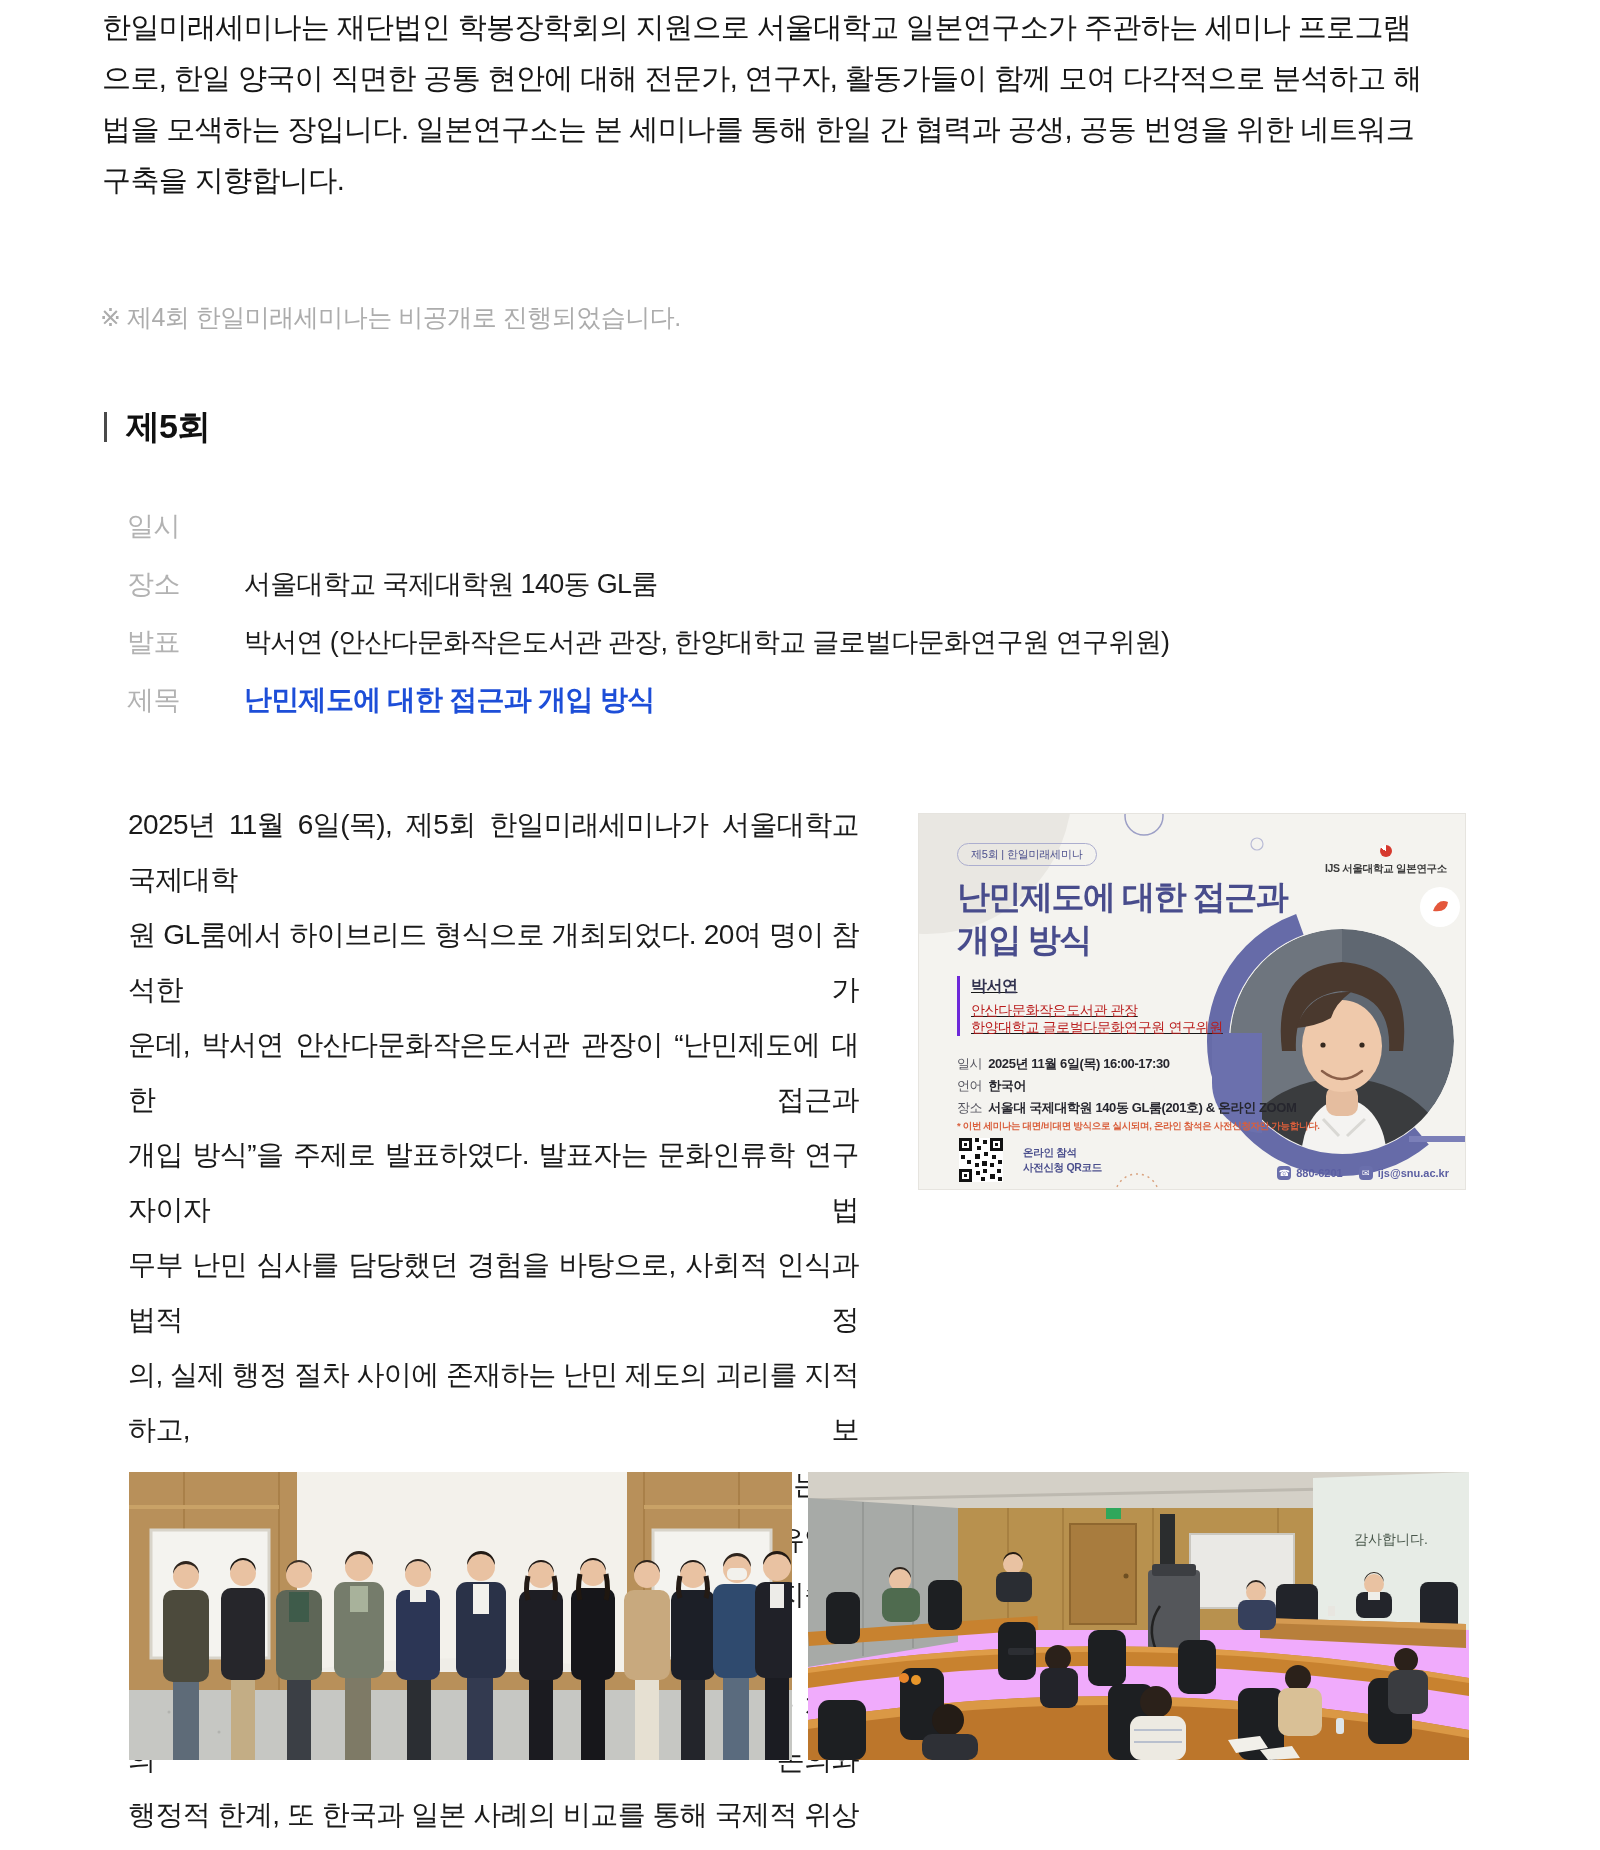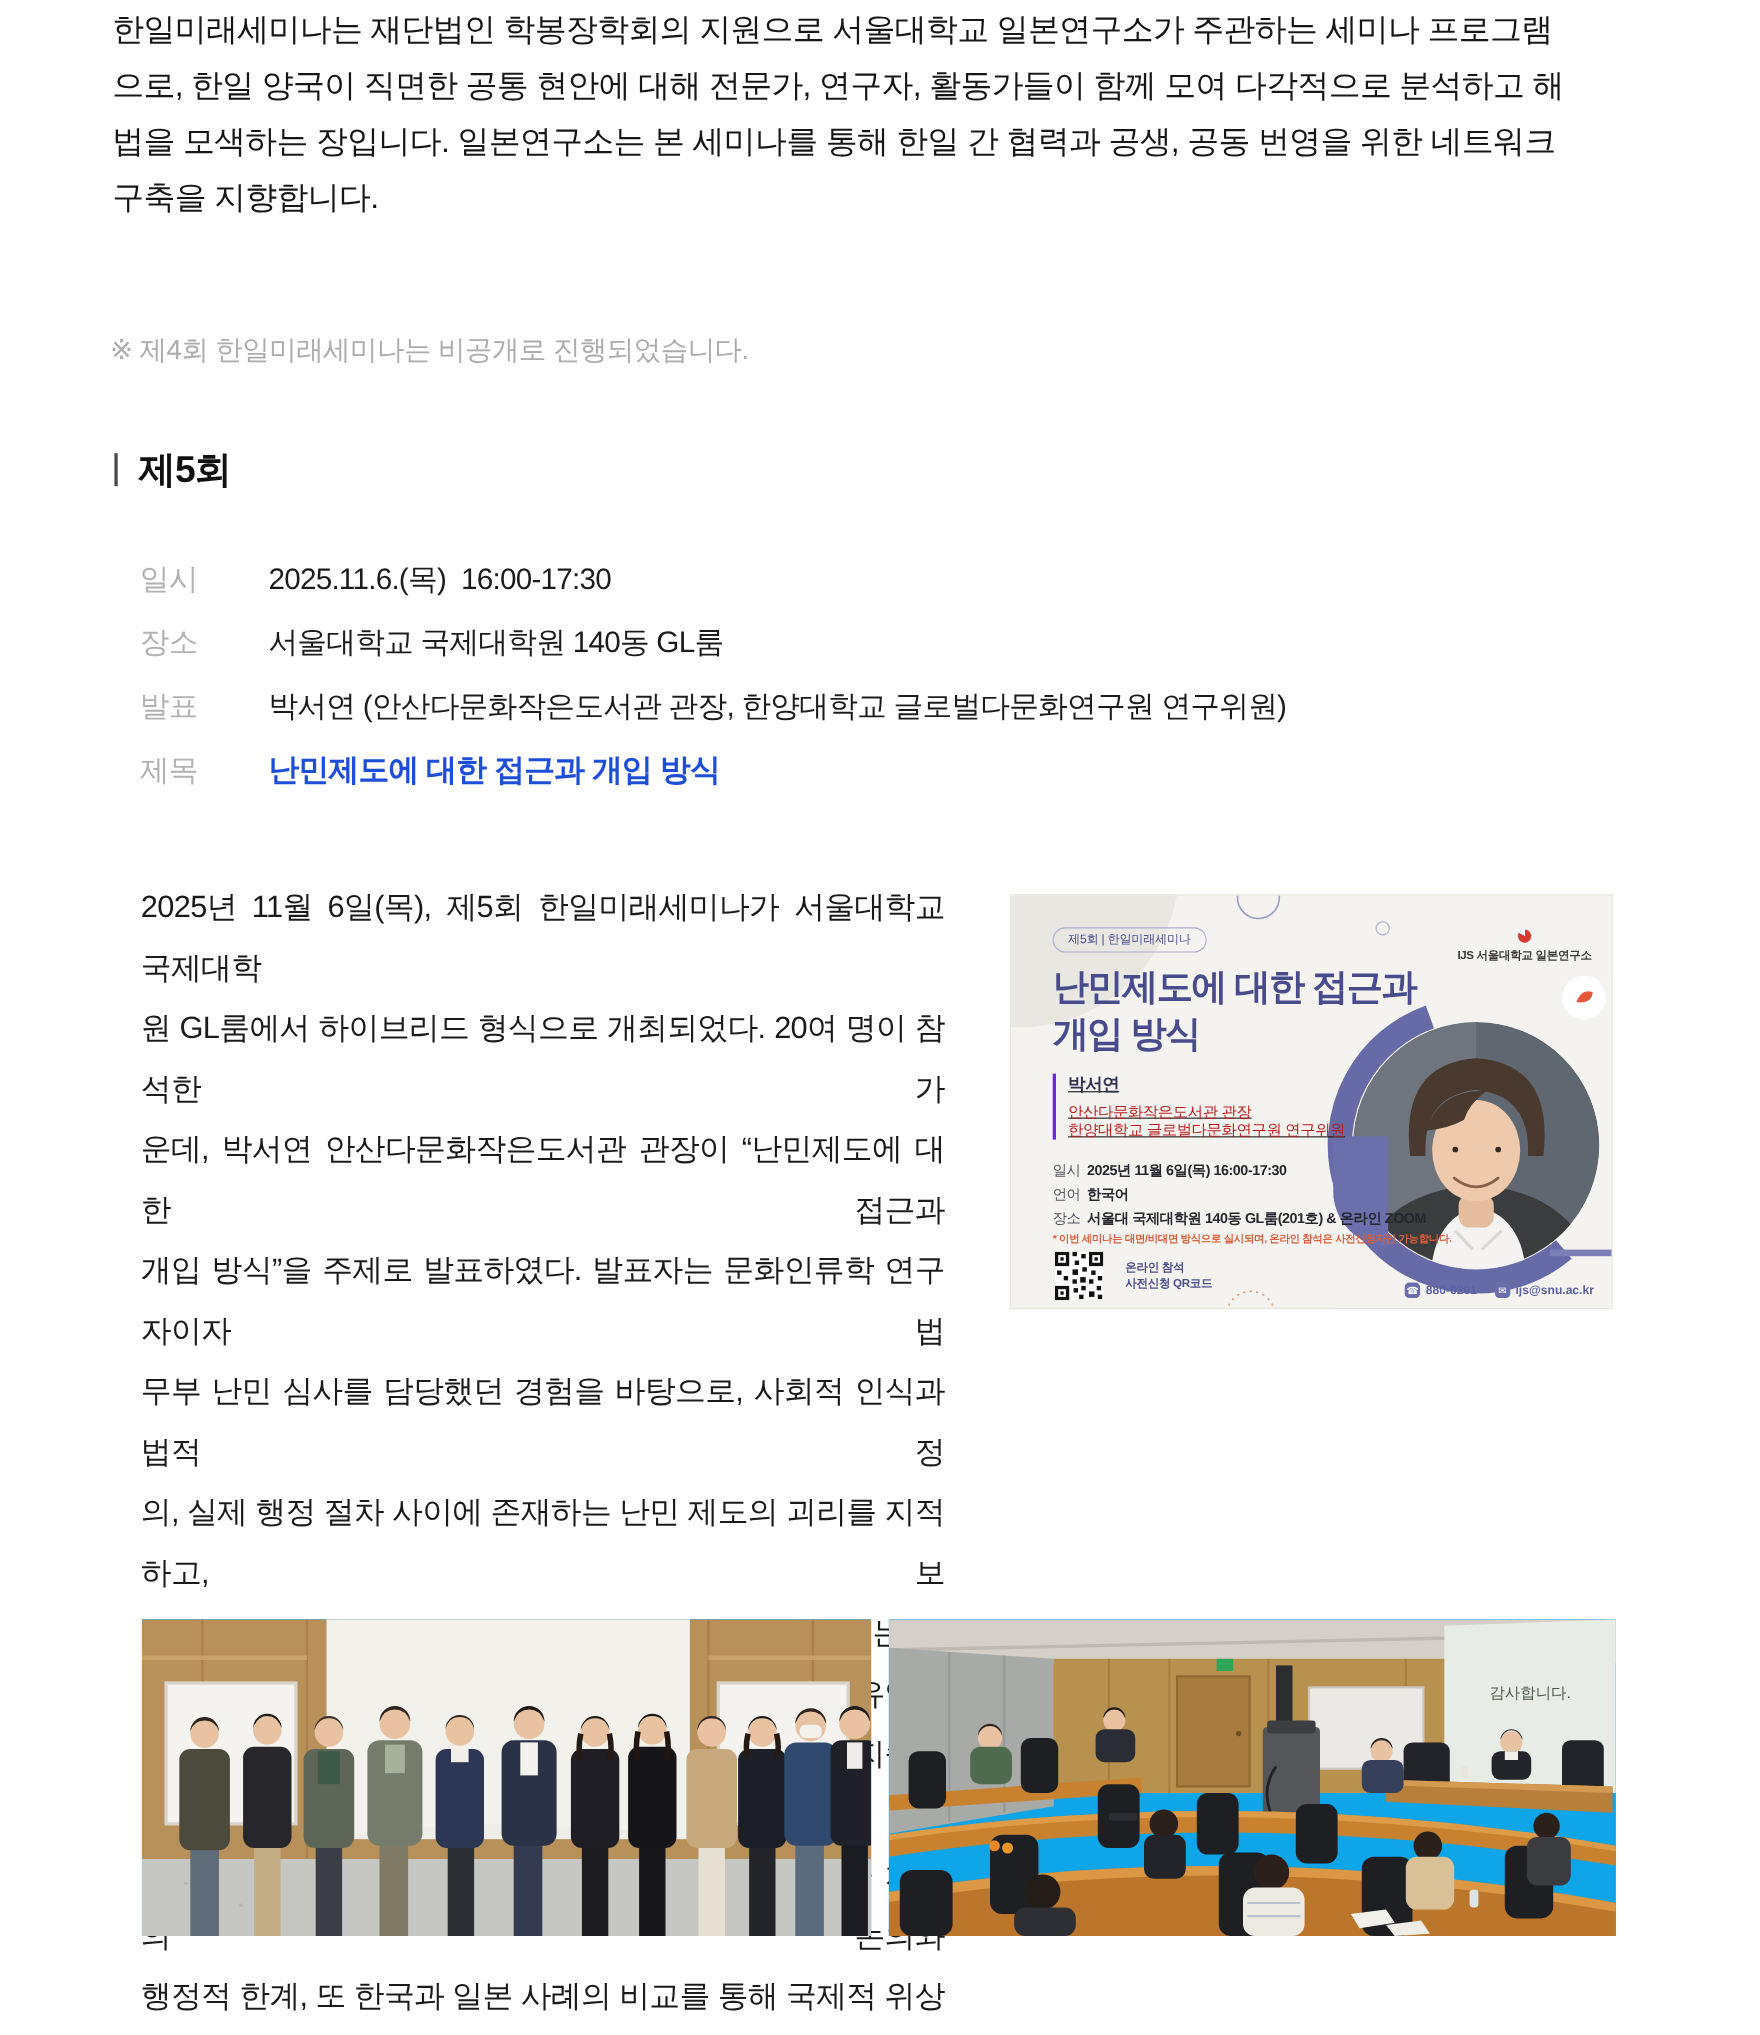--- a/index.html
+++ b/index.html
@@ -54,21 +54,21 @@
              letter-spacing:-0.3px;z-index:3;}
   .p-qr{position:absolute;left:40px;top:324px;display:flex;align-items:center;gap:20px;z-index:3;}
   .p-qr .cap{font-size:10.5px;font-weight:700;color:#4B4F8D;line-height:15px;letter-spacing:-0.3px;}
   .p-contact{position:absolute;right:16px;top:352px;display:flex;align-items:center;gap:16px;
              font-size:11px;color:#5B5FA2;z-index:3;font-weight:600;}
   .p-contact .ic{display:inline-flex;width:14px;height:14px;border-radius:4px;background:#6A6FAC;
              color:#fff;font-size:9px;align-items:center;justify-content:center;margin-right:5px;}
   .p-contact .item{display:flex;align-items:center;}
 
   
-  .photo{position:absolute;top:1472px;height:288px;overflow:hidden;background:#0ea5e9;}
+  .photo{position:absolute;top:1472px;height:288px;overflow:hidden;background:#f0abfc;}
   .photo.left{left:129px;width:663px;}
   .photo.right{left:808px;width:661px;}
   .photo svg{display:block;}
 </style>
 </head>
 <body>
 
 <div id="page">
 
   <div class="intro">
@@ -81,21 +81,20 @@
   <div class="note">※ 제4회 한일미래세미나는 비공개로 진행되었습니다.</div>
 
   <div class="heading">
     <span class="bar"></span>
     <span class="txt">제5회</span>
   </div>
 
   <div class="details">
     <div class="drow">
       <span class="dlabel">일시</span>
-      <span class="dvalue">2025.11.6.(목)  16:00-17:30</span>
     </div>
     <div class="drow">
       <span class="dlabel">장소</span>
       <span class="dvalue">서울대학교 국제대학원 140동 GL룸</span>
     </div>
     <div class="drow">
       <span class="dlabel">발표</span>
       <span class="dvalue">박서연 (안산다문화작은도서관 관장, 한양대학교 글로벌다문화연구원 연구위원)</span>
     </div>
     <div class="drow">

